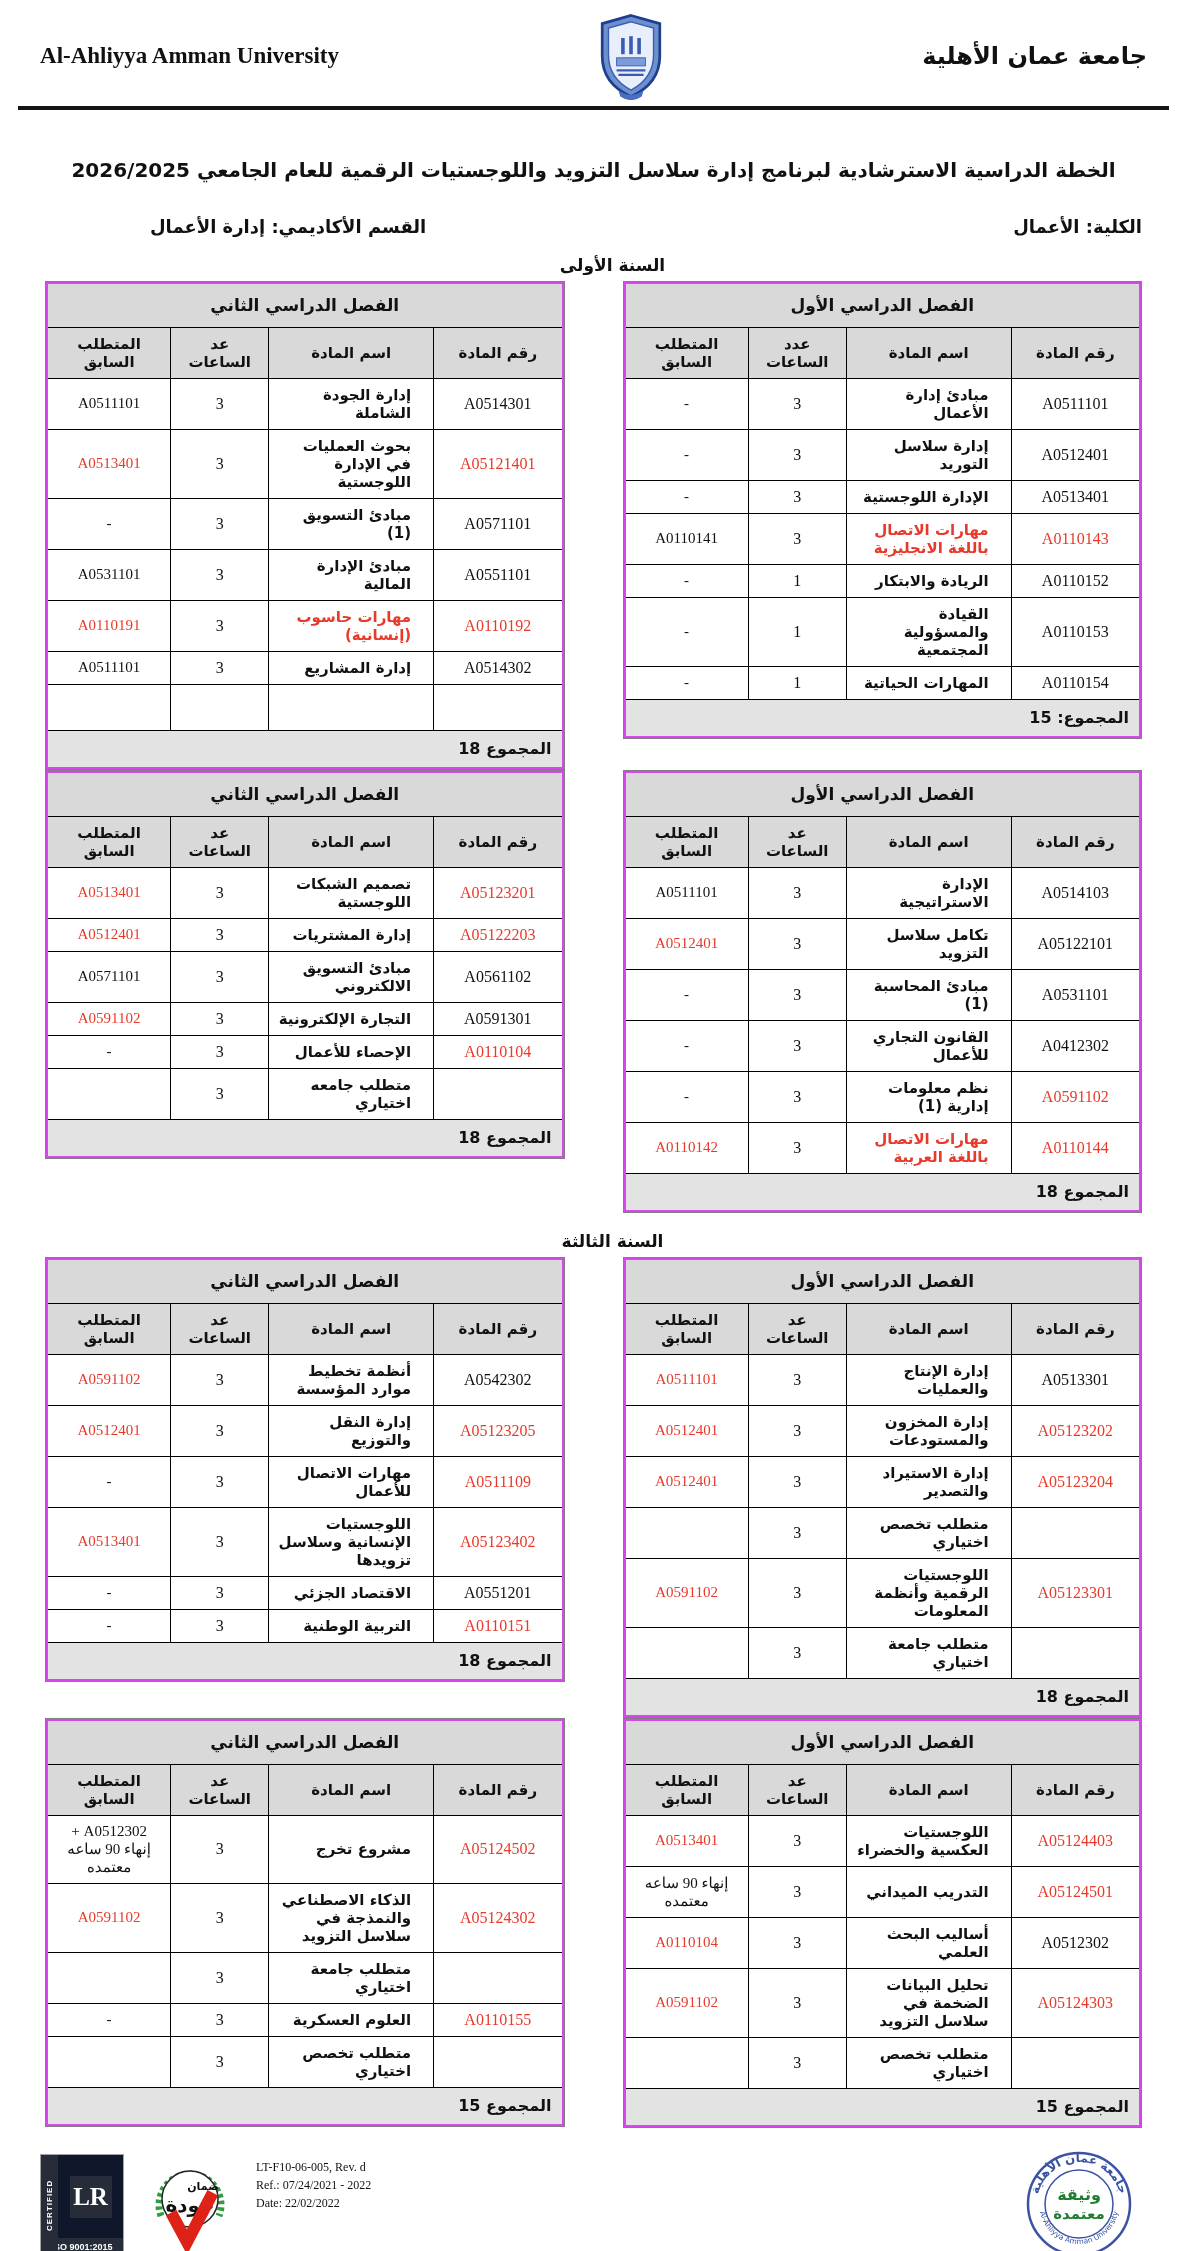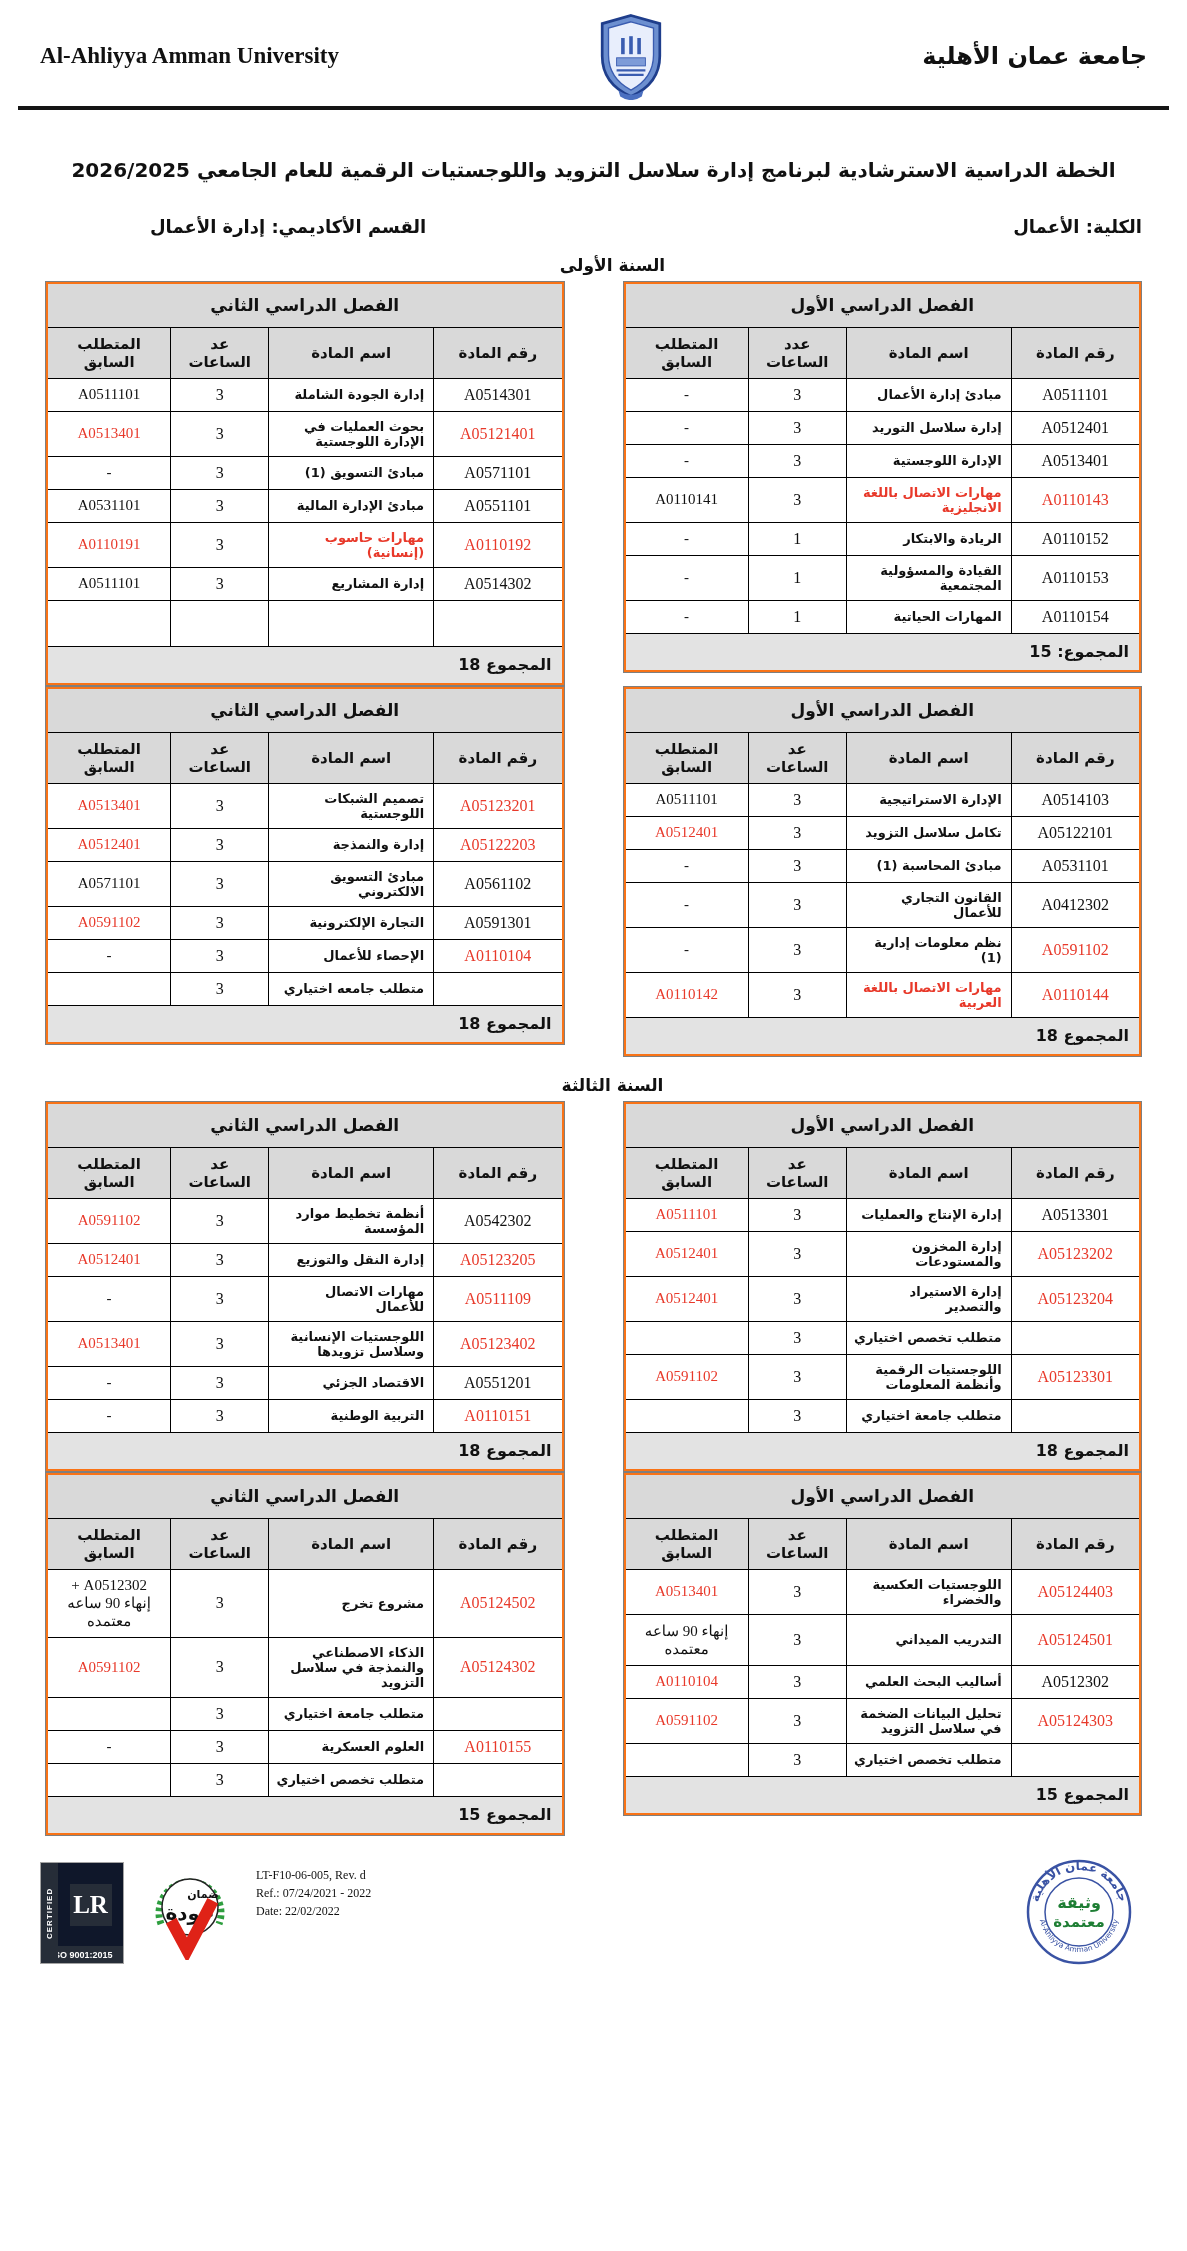--- a/index.html
+++ b/index.html
@@ -15,26 +15,26 @@
   .uni-name-ar{ font-size:24px; font-weight:bold; }
   .uni-name-en{ font-size:23px; font-weight:bold; direction:ltr; font-family:"Liberation Serif","DejaVu Serif",serif; }
   .rule{ border-top:4px solid #151515; margin:2px 18px 0; }
   
   .doc-title{ text-align:center; font-size:20px; font-weight:bold; margin:48px 50px 0; }
   .meta-row{ display:flex; justify-content:space-between; padding:0 45px 0 150px; margin-top:34px; font-size:18px; font-weight:bold; }
   
   .year-label{ text-align:center; font-size:17px; font-weight:bold; margin:18px 0 6px;padding-left:38px; }
   .tables-row{ display:flex; gap:58px; padding:0 45px; align-items:flex-start; }
   .sem-wrap{ flex:1; border:1px solid #7f7f7f; background:#fff; }
-  table{ width:100%; border-collapse:collapse; border:2px solid #f97316; table-layout:fixed; }
+  table{ width:100%; border-collapse:collapse; border:2px solid #d946ef; table-layout:fixed; }
   th,td{ border:1px solid #000; padding:7px 6px; vertical-align:middle; }
   tr.sem-title th{ background:var(--hdr-bg); font-weight:bold; font-size:17px; text-align:center; height:44px; }
   tr.cols th{ background:var(--hdr-bg); font-weight:bold; font-size:15px; text-align:center; height:40px; }
   td.cell-code{ text-align:center; font-size:16px; font-family:"Liberation Serif","DejaVu Serif",serif; }
-  td.cell-name{ text-align:right; font-size:13px; font-weight:bold; padding-right:9px; }
+  td.cell-name{ text-align:right; font-size:15px; font-weight:bold; padding-right:22px; }
   td.cell-hours{ text-align:center; font-size:16px; font-family:"Liberation Serif","DejaVu Serif",serif; }
   td.cell-prereq{ text-align:center; font-size:15px; white-space:pre-line; font-family:"Liberation Serif","DejaVu Serif",serif; }
   tr.empty-row{ height:46px; }
   tr.total td{ background:var(--total-bg); font-weight:bold; font-size:16px; text-align:right; height:38px; padding-right:10px; }
   .red{ color:var(--red); }
   
   .footer{ direction:ltr; display:flex; align-items:flex-start; gap:22px; padding:26px 40px 0 40px; }
   .lr-box{ width:84px; height:102px; border:1px solid #a3a3a3; display:grid;
            grid-template-columns:17px 1fr; grid-template-rows:1fr 17px; background:#0f172a; }
   .lr-cert{ grid-column:1; grid-row:1/3; background:#262d38; color:#fff; display:flex; align-items:center; justify-content:center;
@@ -307,21 +307,21 @@
         </thead>
         <tbody>
             <tr>
               <td class="cell-code red">A05123201</td>
               <td class="cell-name">تصميم الشبكات اللوجستية</td>
               <td class="cell-hours">3</td>
               <td class="cell-prereq red">A0513401</td>
             </tr>
             <tr>
               <td class="cell-code red">A05122203</td>
-              <td class="cell-name">إدارة والنمذجة</td>
+              <td class="cell-name">إدارة المشتريات</td>
               <td class="cell-hours">3</td>
               <td class="cell-prereq red">A0512401</td>
             </tr>
             <tr>
               <td class="cell-code">A0561102</td>
               <td class="cell-name">مبادئ التسويق الالكتروني</td>
               <td class="cell-hours">3</td>
               <td class="cell-prereq">A0571101</td>
             </tr>
             <tr>

